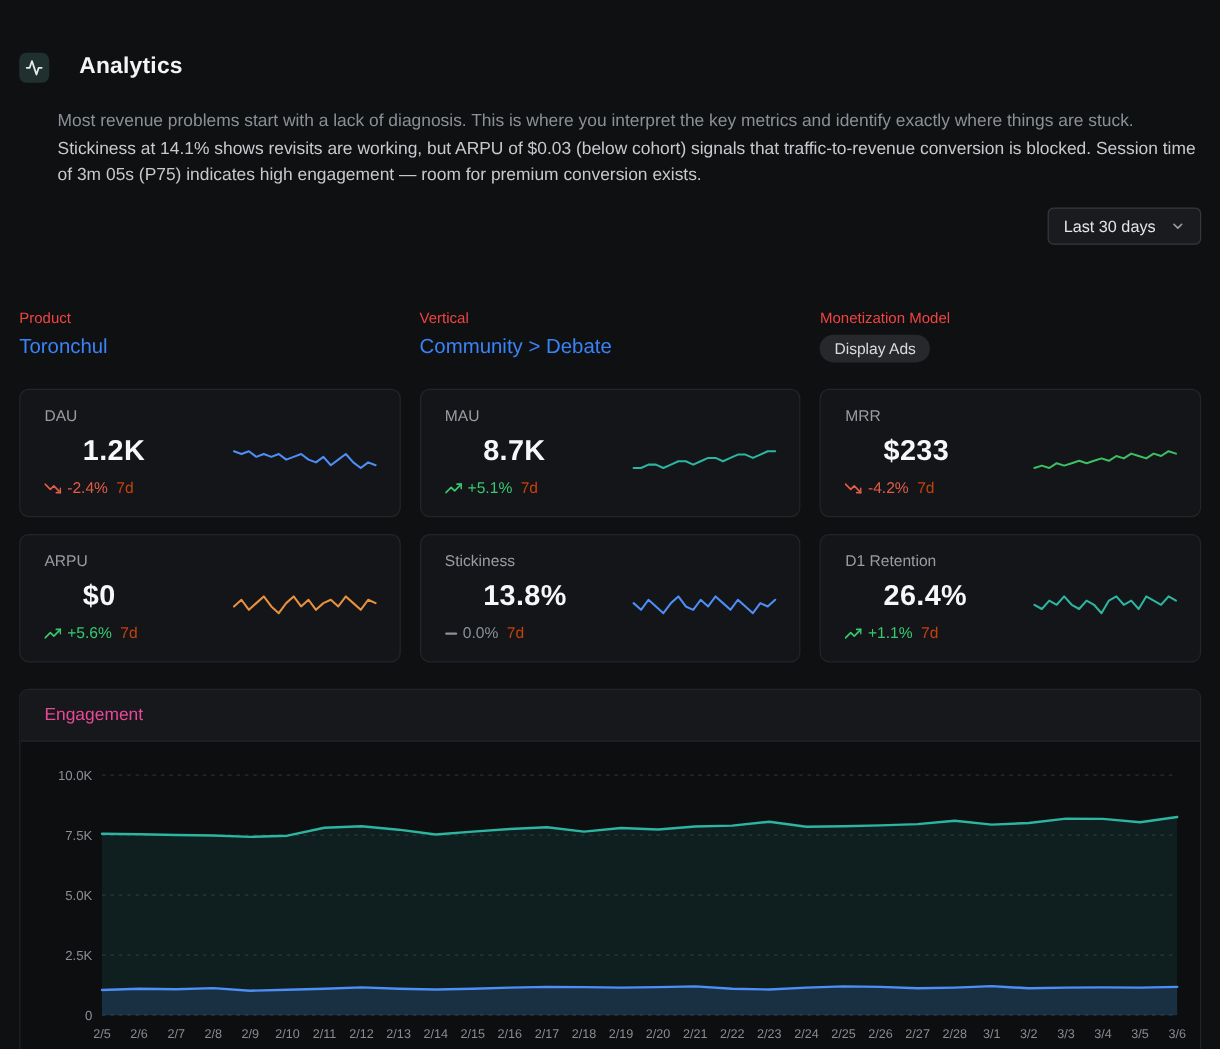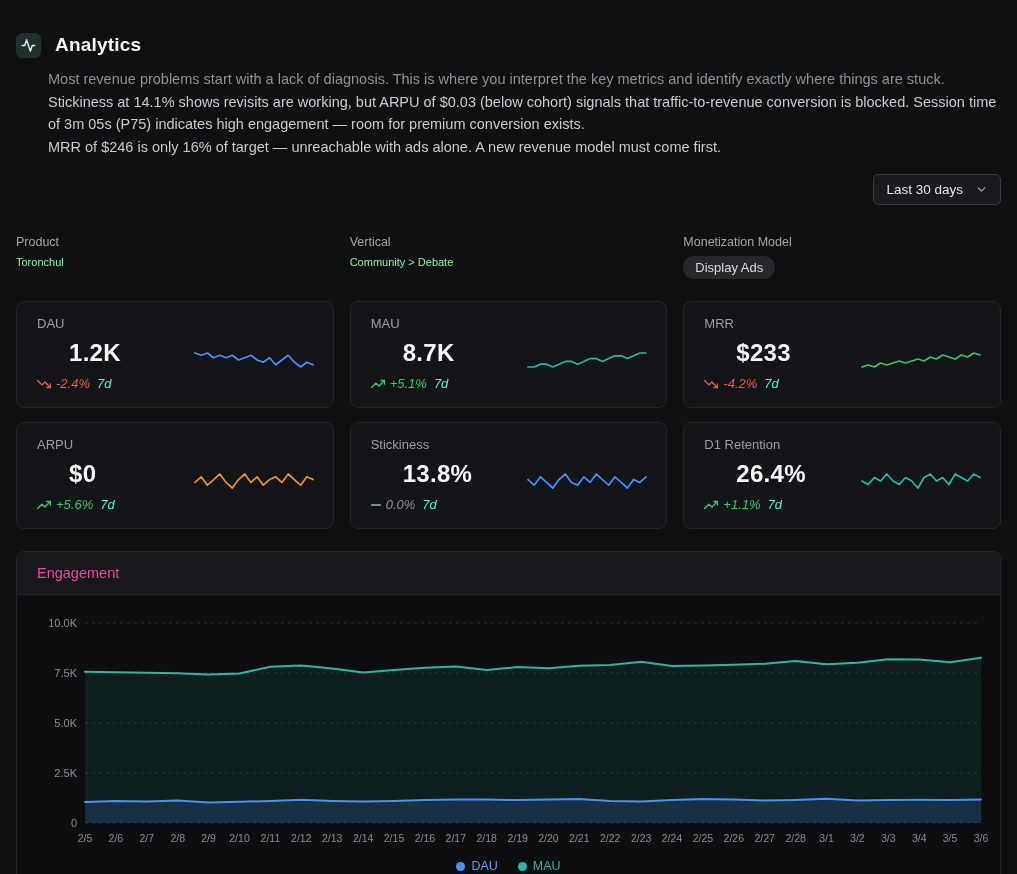--- a/index.html
+++ b/index.html
@@ -11,53 +11,53 @@
   }
   .page { padding:30px 16px 0 16px; }
 
   
   .title-row { display:flex; align-items:center; gap:10px; }
   .app-icon {
     width:25px; height:25px; border-radius:6px; background:#20302e;
     display:flex; align-items:center; justify-content:center; flex:0 0 auto;
   }
   .app-icon svg { stroke:#e3ecea; }
-  h1 { margin:4px; font-size:19px; font-weight:700; color:#f3f4f6; letter-spacing:.2px; }
+  h1 { margin:15px; font-size:19px; font-weight:700; color:#f3f4f6; letter-spacing:.2px; }
   .desc { margin:1px 0; padding-left:32px; font-size:14.5px; line-height:22px; color:#c7cacd; max-width:985px; }
   .desc.dim { color:#8b9097; margin-top:8px; }
 
   
   .range-row { display:flex; justify-content:flex-end; margin-top:16px; }
   .range-btn {
     display:inline-flex; align-items:center; gap:12px;
     background:#1a1b1e; border:1px solid #37393e; border-radius:5px;
     padding:7px 12px; color:#e3e4e6; font-size:13.5px; cursor:pointer;
     font-family:inherit;
   }
   .range-btn svg { stroke:#9ea2a8; }
 
   
   .info-row { display:grid; grid-template-columns:repeat(3,1fr); gap:16px; margin-top:30px; }
-  .info-label { font-size:12.5px; color:#a3a3a3; margin-bottom:7px; }
-  .info-value { font-size:11px; color:#86efac; }
+  .info-label { font-size:12.5px; color:#ef4444; margin-bottom:7px;margin-top:24px; }
+  .info-value { font-size:17px; color:#3b82f6; }
   .pill {
     display:inline-block; background:#27282c; color:#d8dadc;
     font-size:13px; padding:4px 12px; border-radius:14px;
   }
 
   
   .metrics { display:grid; grid-template-columns:repeat(3,1fr); gap:14px 16px; margin-top:22px; }
   .metric-card {
     position:relative; background:#141518; border:1px solid #232529;
     border-radius:8px; padding:14px 20px 16px; min-height:103px;
   }
   .m-label { font-size:13px; color:#989da3; }
   .m-value { font-size:24px; font-weight:700; color:#f6f7f8; margin-top:8px; letter-spacing:.3px;margin-left:32px; }
-  .delta { display:flex; align-items:center; gap:5px; font-size:13px; margin-top:9px;font-style:italic; }
-  .delta .period { color:#5eead4; margin-left:2px; }
+  .delta { display:flex; align-items:center; gap:5px; font-size:13px; margin-top:9px; }
+  .delta .period { color:#c2410c; margin-left:2px; }
   .dir-down { color:#e25c49; }
   .dir-up   { color:#37c871; }
   .dir-flat { color:#8b9097; }
   .ticon { display:none; align-items:center; }
   .dir-up .ticon-up, .dir-down .ticon-down { display:inline-flex; }
   .dash-icon { display:none; width:10px; height:2px; background:currentColor; border-radius:1px; }
   .dir-flat .dash-icon { display:inline-block; }
   .spark { position:absolute; right:18px; bottom:32px; width:122px; height:30px; }
 
   
@@ -84,21 +84,20 @@
   <div class="title-row">
     <span class="app-icon">
       <svg width="15" height="15" viewBox="0 0 24 24" fill="none" stroke-width="2.4" stroke-linecap="round" stroke-linejoin="round">
           <polyline points="22 12 18 12 15 21 9 3 6 12 2 12"></polyline>
         </svg>
     </span>
     <h1>Analytics</h1>
   </div>
   <p class="desc dim">Most revenue problems start with a lack of diagnosis. This is where you interpret the key metrics and identify exactly where things are stuck.</p>
   <p class="desc">Stickiness at 14.1% shows revisits are working, but ARPU of $0.03 (below cohort) signals that traffic-to-revenue conversion is blocked. Session time of 3m 05s (P75) indicates high engagement — room for premium conversion exists.</p>
-  <p class="desc">MRR of $246 is only 16% of target — unreachable with ads alone. A new revenue model must come first.</p>
 
   <div class="range-row">
     <button class="range-btn">
       <span>Last 30 days</span>
       <svg width="13" height="13" viewBox="0 0 24 24" fill="none" stroke-width="2.4" stroke-linecap="round" stroke-linejoin="round">
           <polyline points="6 9 12 15 18 9"></polyline>
         </svg>
     </button>
   </div>
 

